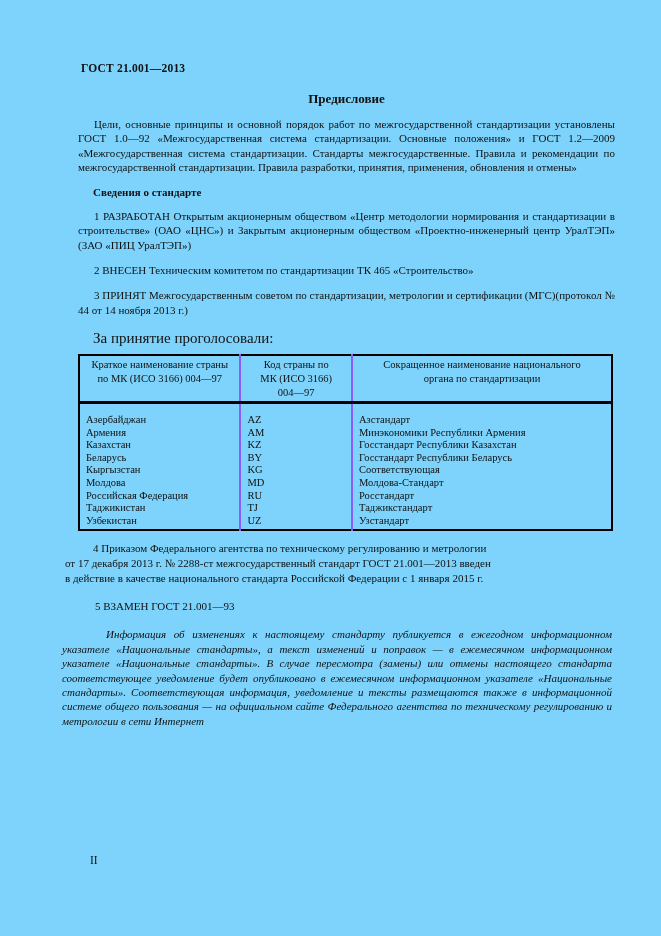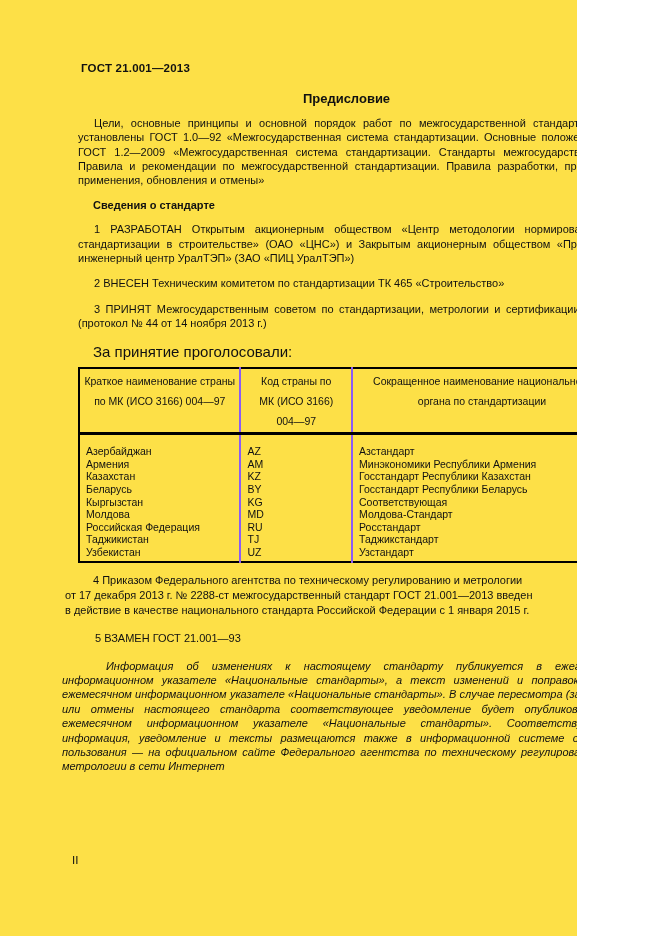--- a/index.html
+++ b/index.html
@@ -1,21 +1,21 @@
 <!DOCTYPE html>
 <html lang="ru"><head>
 <meta charset="utf-8">
 <style>
   html,body{margin:0;padding:0;background:#fff;}
   .page{
     position:relative;
-    width:577px;height:936px;
-    background:#fde047;
+    width:661px;height:936px;
+    background:#7dd3fc;
     color:#111;
-    font-family:Liberation Sans, sans-serif;
+    font-family:Liberation Serif, serif;
     overflow:hidden;
   }
   .content{position:absolute;left:78px;top:62px;width:537px;}
   .doc-code{font-size:11.5px;font-weight:bold;margin-left:3px;letter-spacing:.2px;}
   .title{margin-top:17px;text-align:center;font-size:13px;font-weight:bold;}
   .body-text{font-size:11px;line-height:14.3px;text-align:justify;}
   .indent{text-indent:16px;}
   .intro{margin-top:10px;}
   .sved{margin-top:12px;margin-left:15px;font-size:11px;font-weight:bold;}
   .clause{margin-top:11px;}
@@ -26,21 +26,21 @@
     width:535px;
     font-size:10.5px;
     color:#111;
     border:2px solid #000;
   }
   table.vote th{
     font-weight:normal;
     text-align:center;
     vertical-align:top;
     white-space:pre-line;
-    line-height:20px;
+    line-height:14px;
     padding:2px 3px 1px 3px;
     border-bottom:3px solid #000;
   }
   table.vote td{
     line-height:12.6px;
     padding:0 6px;
     vertical-align:top;
   }
   table.vote .sep{border-left:2px solid #8b5cf6;}
   table.vote tr.first td{padding-top:10px;}
@@ -51,21 +51,21 @@
     font-size:11px;line-height:15px;text-align:left;
     white-space:pre-line;text-indent:28px;
   }
   .p5{margin-top:14px;margin-left:17px;font-size:11px;}
   .note{
     margin-top:15px;margin-left:-16px;width:550px;
     font-style:italic;font-size:11px;line-height:14.4px;
     text-align:justify;text-indent:44px;
   }
   .page-number{
-    position:absolute;left:72px;top:854px;
+    position:absolute;left:90px;top:854px;
     font-size:11.5px;
   }
 </style>
 </head>
 <body>
 
 <div class="page">
   <div class="content">
 
     <div class="doc-code">ГОСТ 21.001—2013</div>

